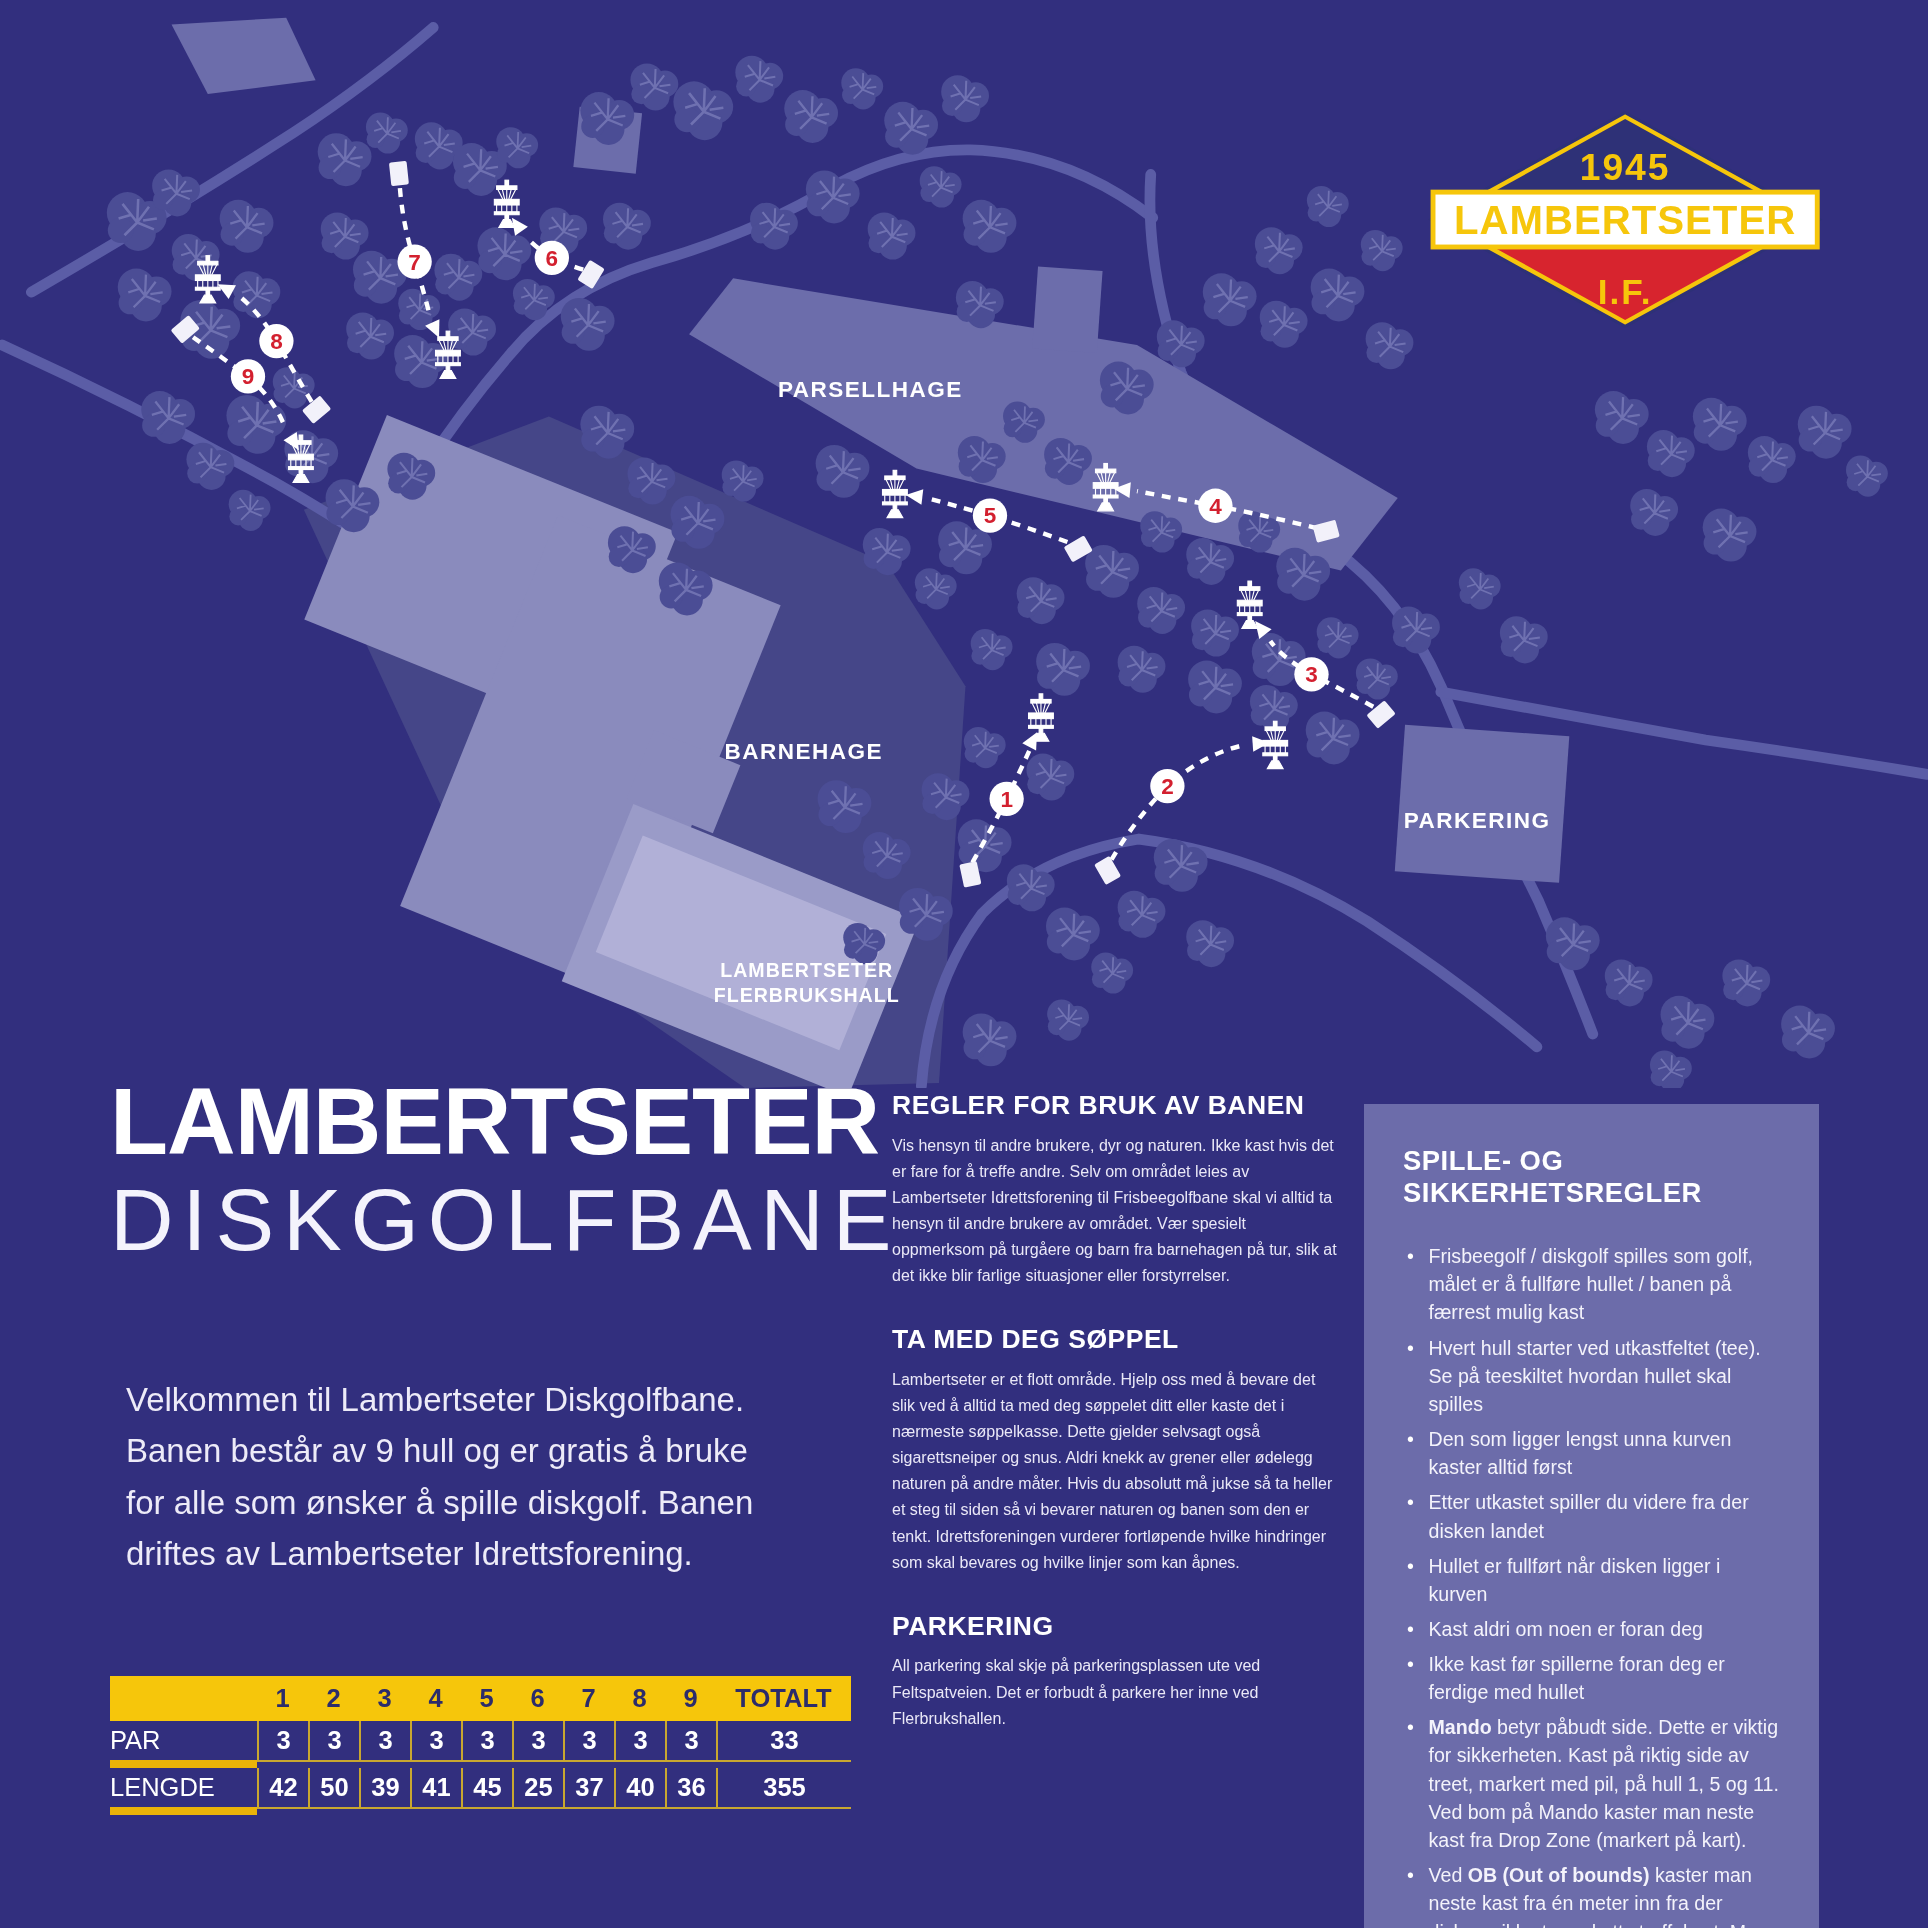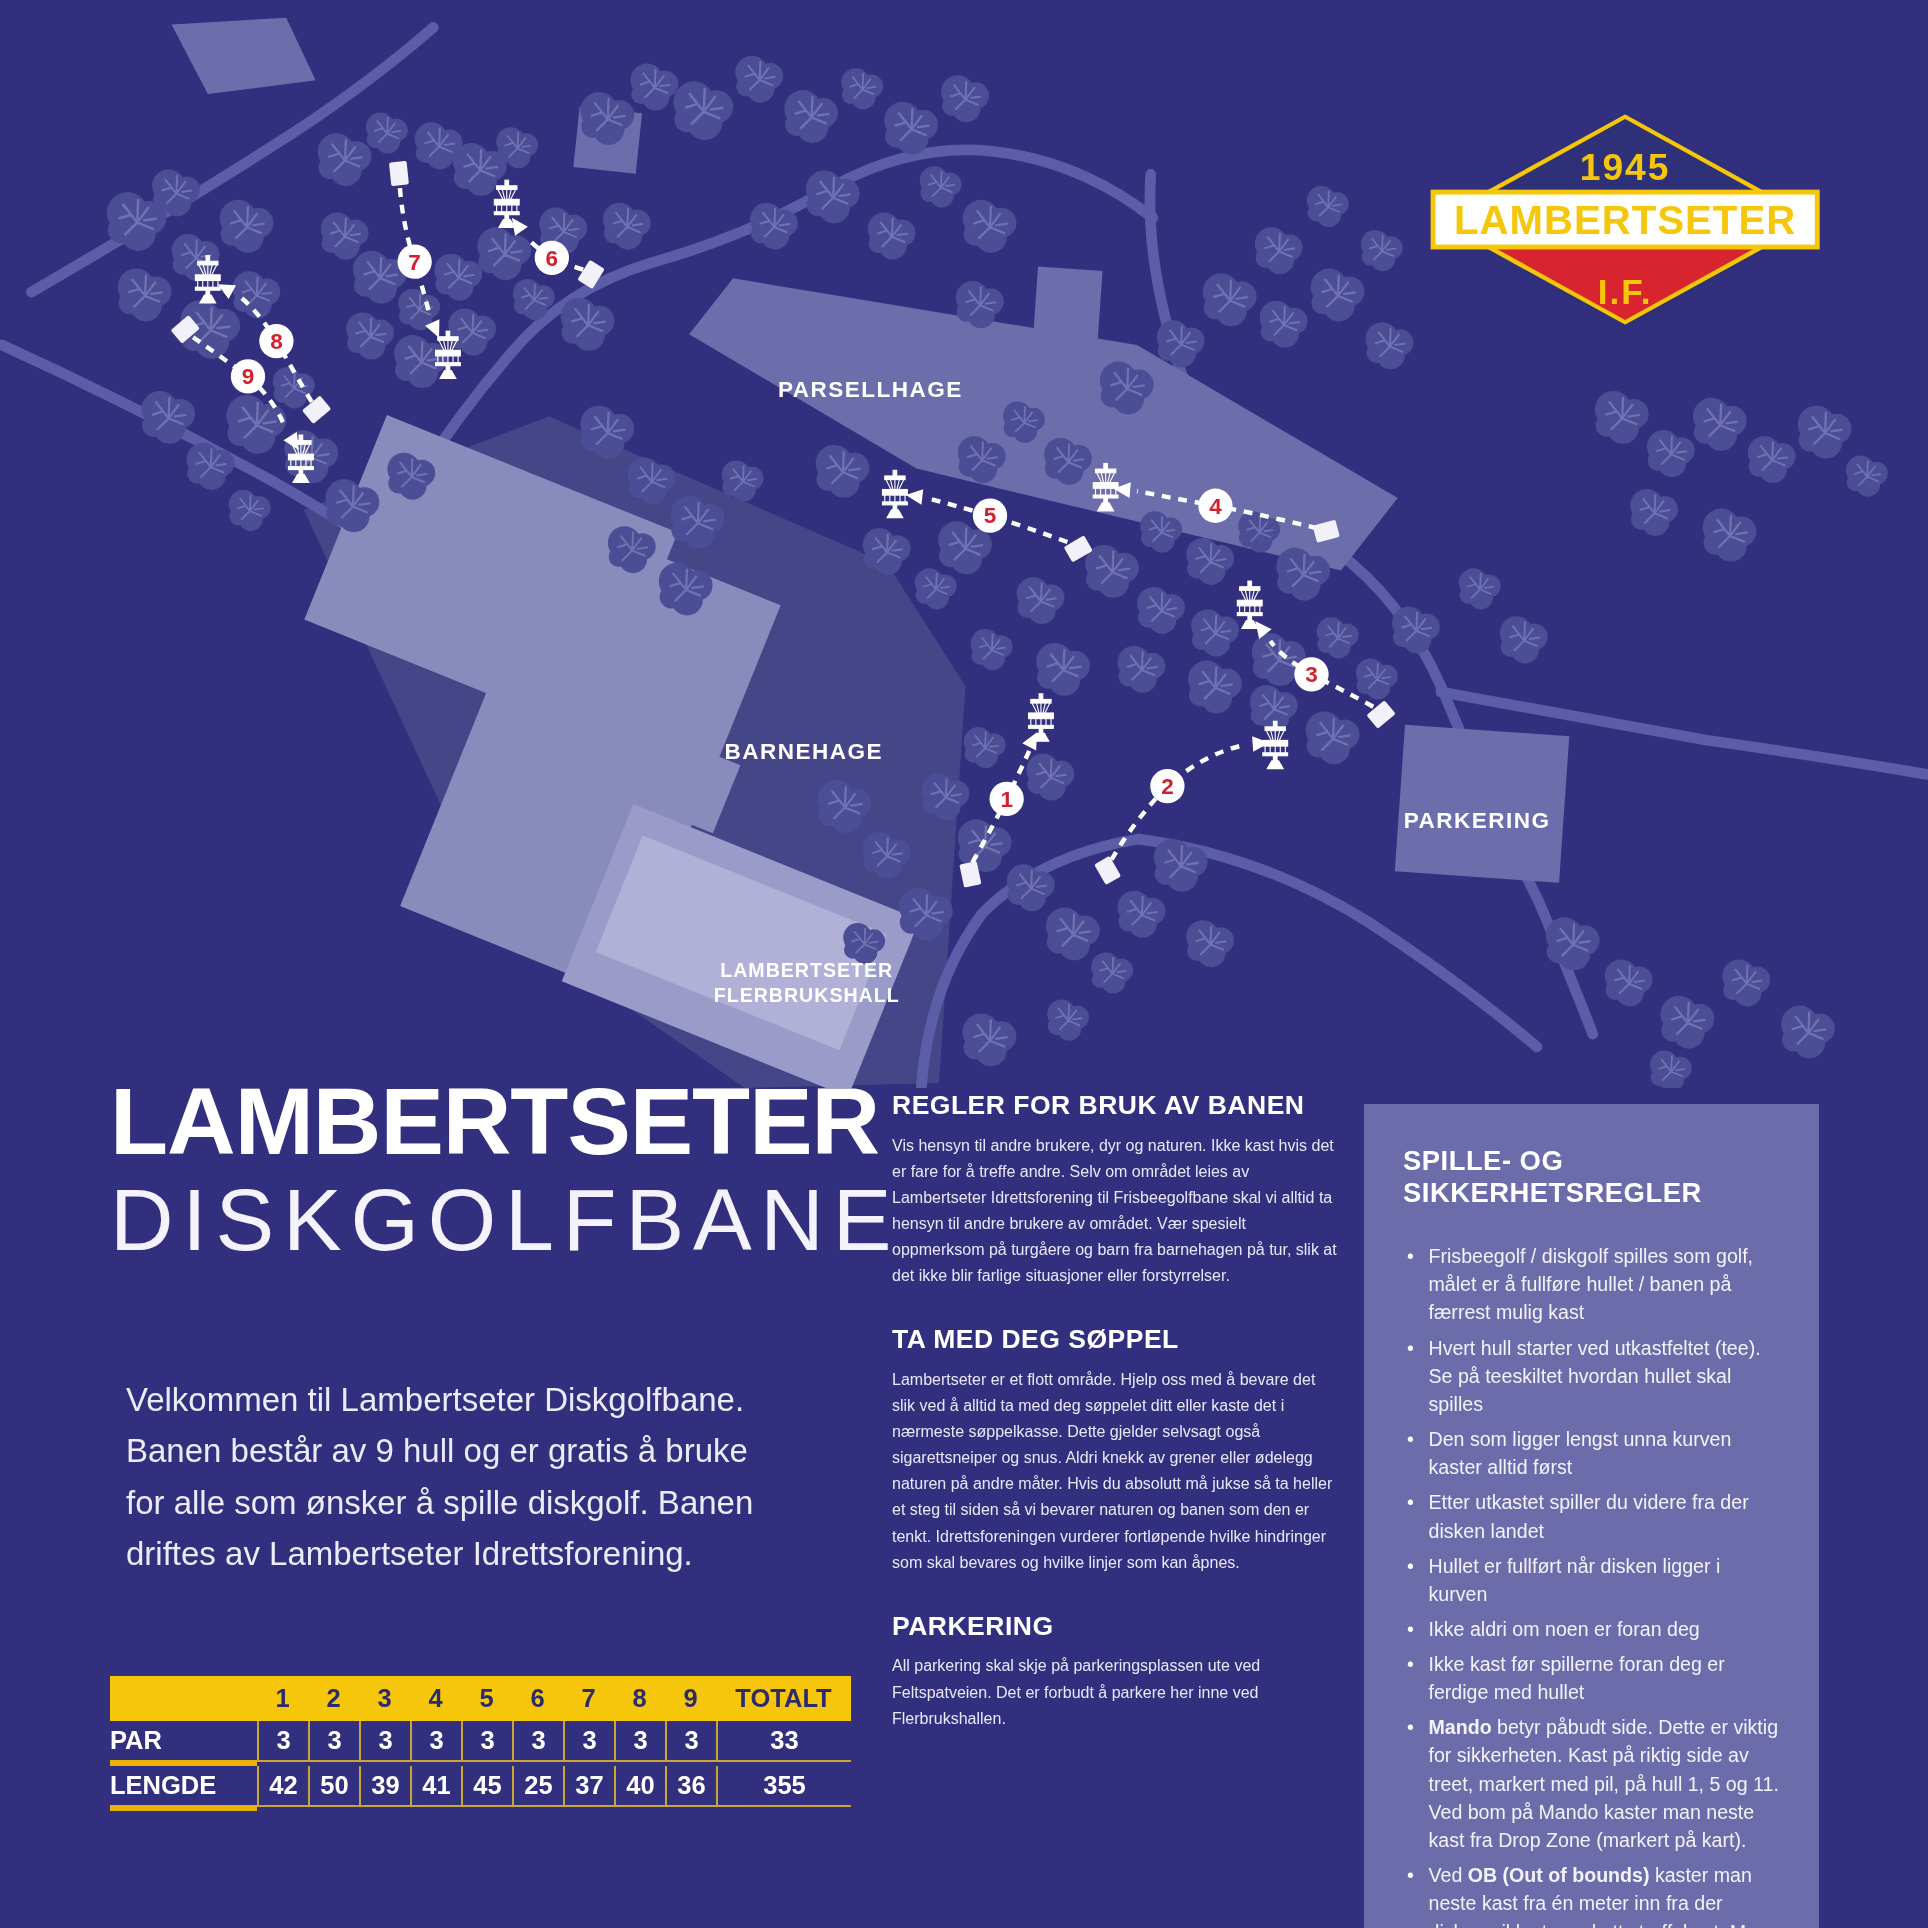--- a/index.html
+++ b/index.html
@@ -38,22 +38,22 @@
   #title-line1{font-size:95px;font-weight:700;letter-spacing:-1px;line-height:1.08;margin:0;}
   #title-line2{font-size:88px;font-weight:400;letter-spacing:8.8px;line-height:1.06;margin:0;color:#f4f3fc;}
   #intro{position:absolute;left:126px;top:1341px;width:637px;
          font-size:33px;line-height:1.56;color:#edebf8;}
 
   #scorecard{position:absolute;left:110px;top:1676px;display:grid;
              grid-template-columns:147px repeat(9,51px) 135px;}
   #scorecard .th{background:#f6c60b;color:#2c2c6b;font-weight:700;font-size:25.5px;
                  height:45px;display:flex;align-items:center;justify-content:center;}
   #scorecard .th.first{justify-content:flex-start;}
-  #scorecard .lbl{font-weight:700;font-size:25.5px;height:39px;display:flex;align-items:center;
-                  border-bottom:6px solid #eab308;}
+  #scorecard .lbl{font-weight:400;font-size:25.5px;height:39px;display:flex;align-items:center;
+                  border-bottom:8px solid #eab308;}
   #scorecard .td{font-weight:700;font-size:25.5px;height:39px;display:flex;align-items:center;justify-content:center;
                  border-left:2px solid #c9a72f;border-bottom:2px solid #c9a72f;}
 
   #mid-col{position:absolute;left:892px;top:1090px;width:447px;}
   .sec{margin-bottom:35px;}
   .sec h3{font-size:26.5px;font-weight:700;letter-spacing:0.5px;margin:0 0 11.8px 0;}
   .sec p{font-size:16px;line-height:1.63;margin:0;color:#eae8f7;}
 
   #rules-panel{position:absolute;left:1364px;top:1104px;width:455px;height:888px;
                background:#6c6caa;box-sizing:border-box;padding:41px 39px;}
@@ -390,21 +390,21 @@
   </div>
 
   <div id="rules-panel">
     <h3>SPILLE- OG SIKKERHETSREGLER</h3>
     <ul id="rules-list">
         <li>Frisbeegolf / diskgolf spilles som golf, målet er å fullføre hullet / banen på færrest mulig kast</li>
         <li>Hvert hull starter ved utkastfeltet (tee). Se på teeskiltet hvordan hullet skal spilles</li>
         <li>Den som ligger lengst unna kurven kaster alltid først</li>
         <li>Etter utkastet spiller du videre fra der disken landet</li>
         <li>Hullet er fullført når disken ligger i kurven</li>
-        <li>Ikke aldri om noen er foran deg</li>
+        <li>Kast aldri om noen er foran deg</li>
         <li>Ikke kast før spillerne foran deg er ferdige med hullet</li>
         <li><b>Mando</b> betyr påbudt side. Dette er viktig for sikkerheten. Kast på riktig side av treet, markert med pil, på hull 1, 5 og 11. Ved bom på Mando kaster man neste kast fra Drop Zone (markert på kart).</li>
         <li>Ved <b>OB (Out of bounds)</b> kaster man neste kast fra én meter inn fra der disken gikk ut, med ett straffekast. Man skal ikke kaste fra OB.</li>
       </ul>
   </div>
 
 </div>
 
 
 </body></html>

